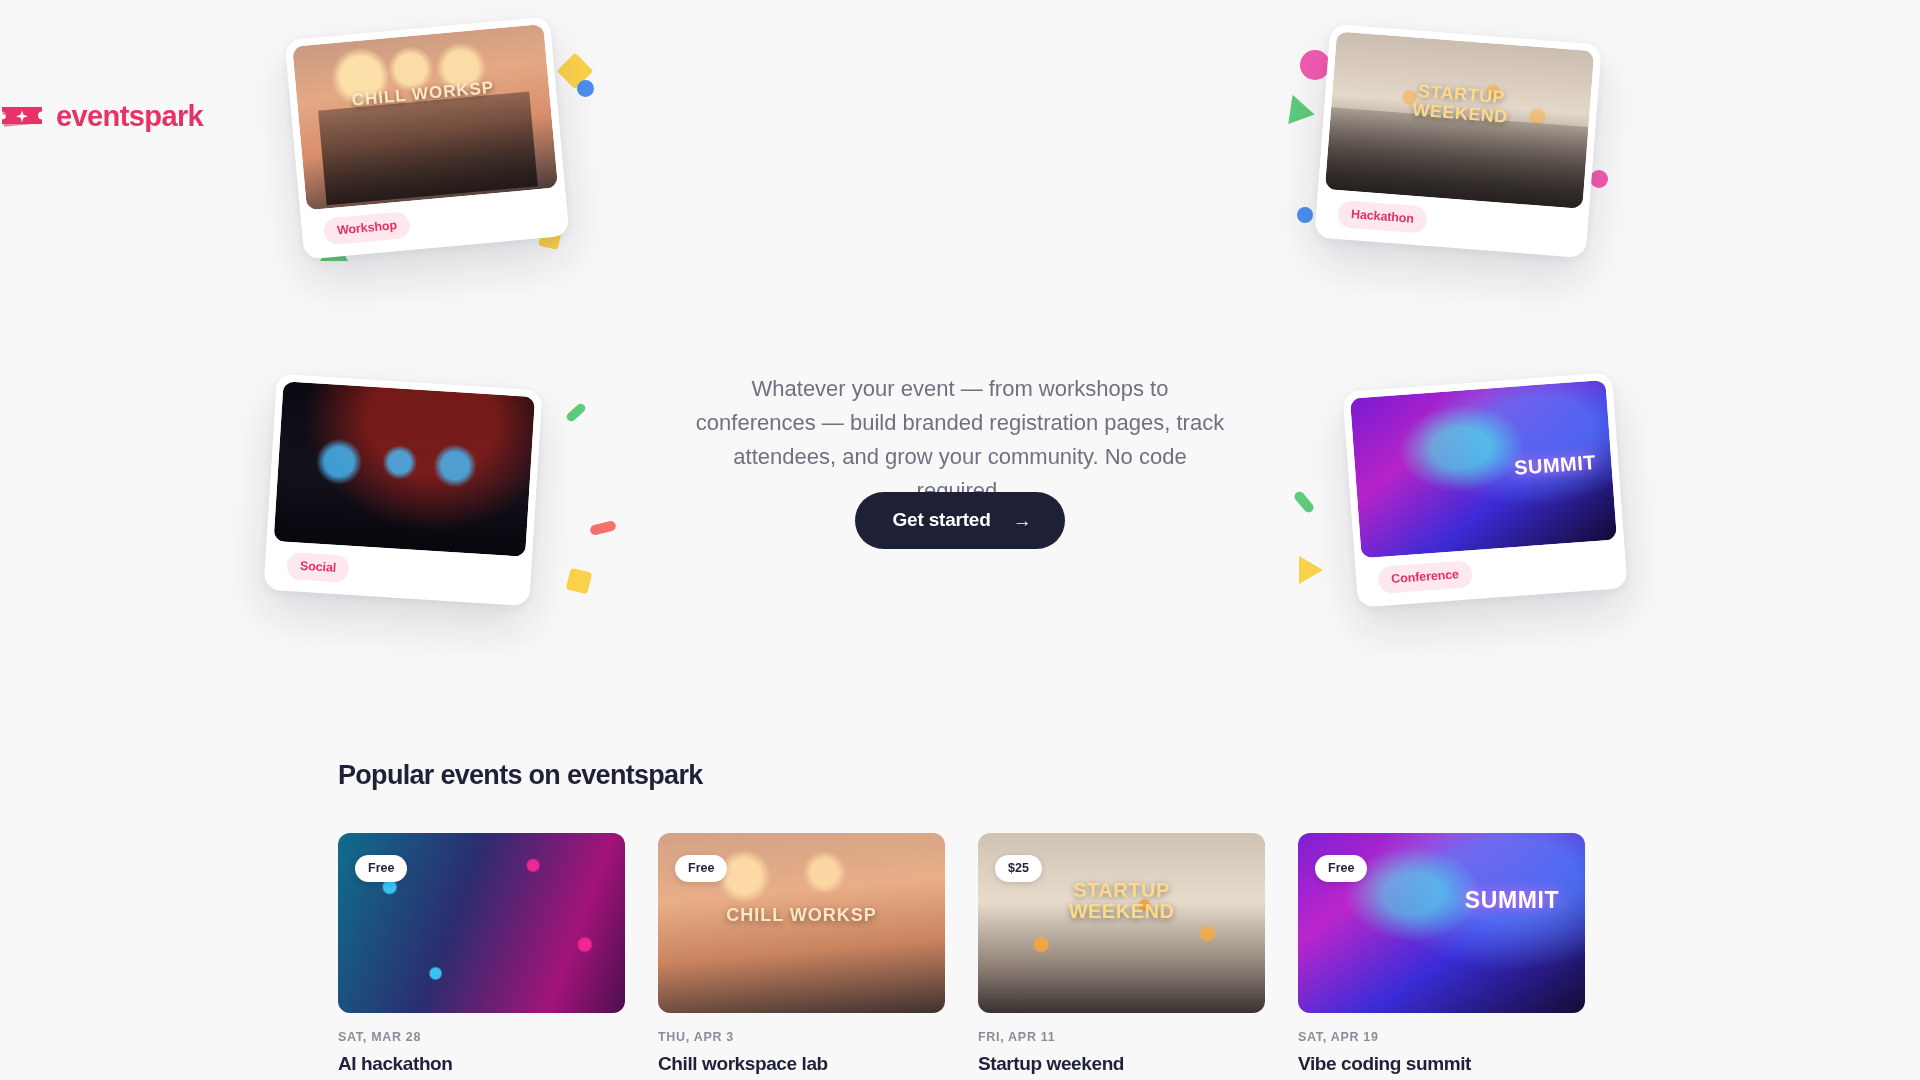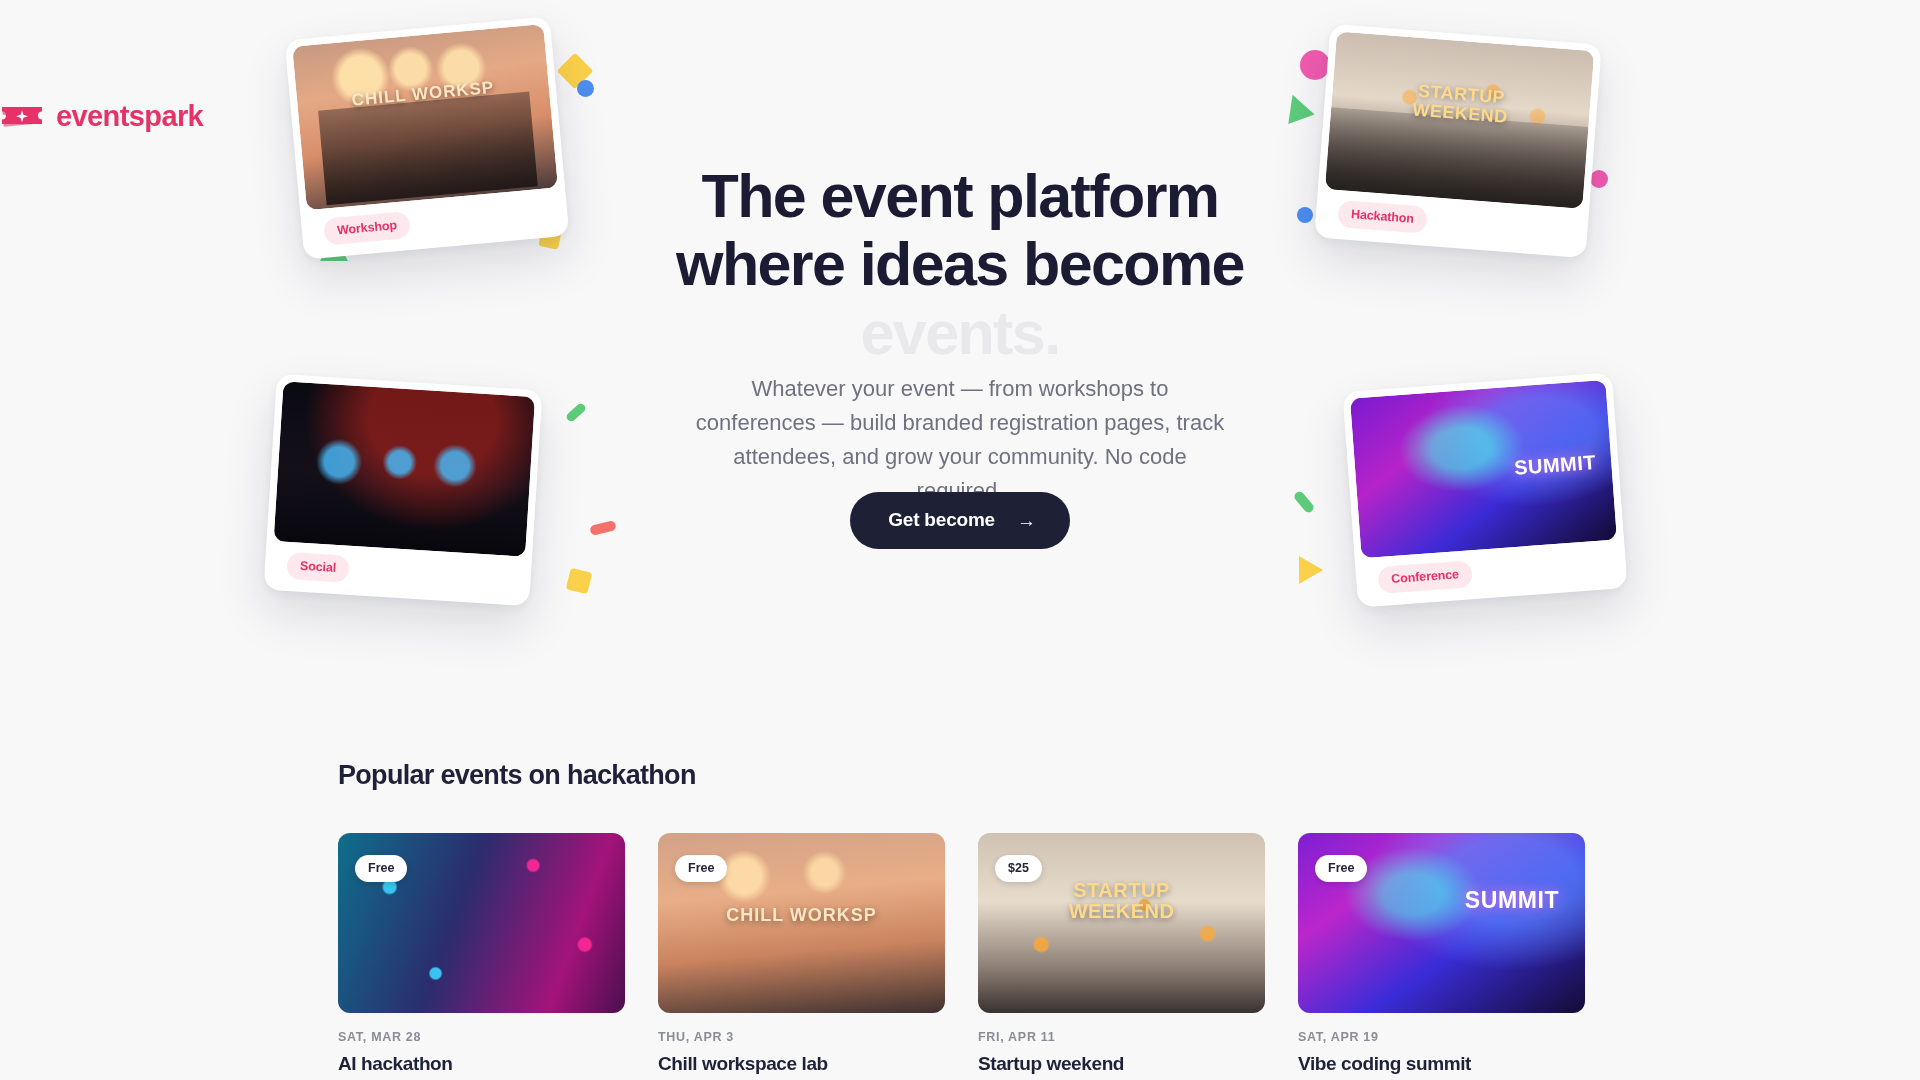--- a/index.html
+++ b/index.html
@@ -278,38 +278,33 @@
       <svg class="brand-logo" viewBox="0 0 44 30">
         <g transform="rotate(-5 22 15)">
           <path d="M3 7 h38 v4.2 a3.8 3.8 0 0 0 0 7.6 V23 H3 v-4.2 a3.8 3.8 0 0 0 0-7.6 Z" fill="#d62c63" opacity=".55"></path>
         </g>
         <path d="M2 5 h40 v4.4 a4 4 0 0 0 0 8 V22 H2 v-4.6 a4 4 0 0 0 0-8 Z" fill="#e63267"></path>
         <path d="M22 8.4 l1.5 4.4 4.4 1.5 -4.4 1.5 -1.5 4.4 -1.5 -4.4 -4.4 -1.5 4.4 -1.5 Z" fill="#ffffff"></path>
       </svg>
       <span class="brand-name">eventspark</span>
     </div>
 
-    <h1 class="headline">
-      <span>The event platform</span><br>
-      <span>where ideas become</span><br>
-      <span class="line3">events.</span>
-    </h1>
 
     <p class="subhead">Whatever your event — from workshops to conferences — build branded registration pages, track attendees, and grow your community. No code required.</p>
 
     <div class="cta-wrap">
       <button class="cta">
-        <span>Get become</span>
+        <span>Get started</span>
         <span class="arrow">→</span>
       </button>
     </div>
   </div>
 
   <div class="section">
-    <h2 class="section-title">Popular events on hackathon</h2>
+    <h2 class="section-title">Popular events on eventspark</h2>
 
     <div class="grid">
 
       <div>
         <div class="ev-thumb img-ai">
           <span class="ev-badge">Free</span>
         </div>
         <div class="ev-date">SAT, MAR 28</div>
         <div class="ev-title">AI hackathon</div>
       </div>

